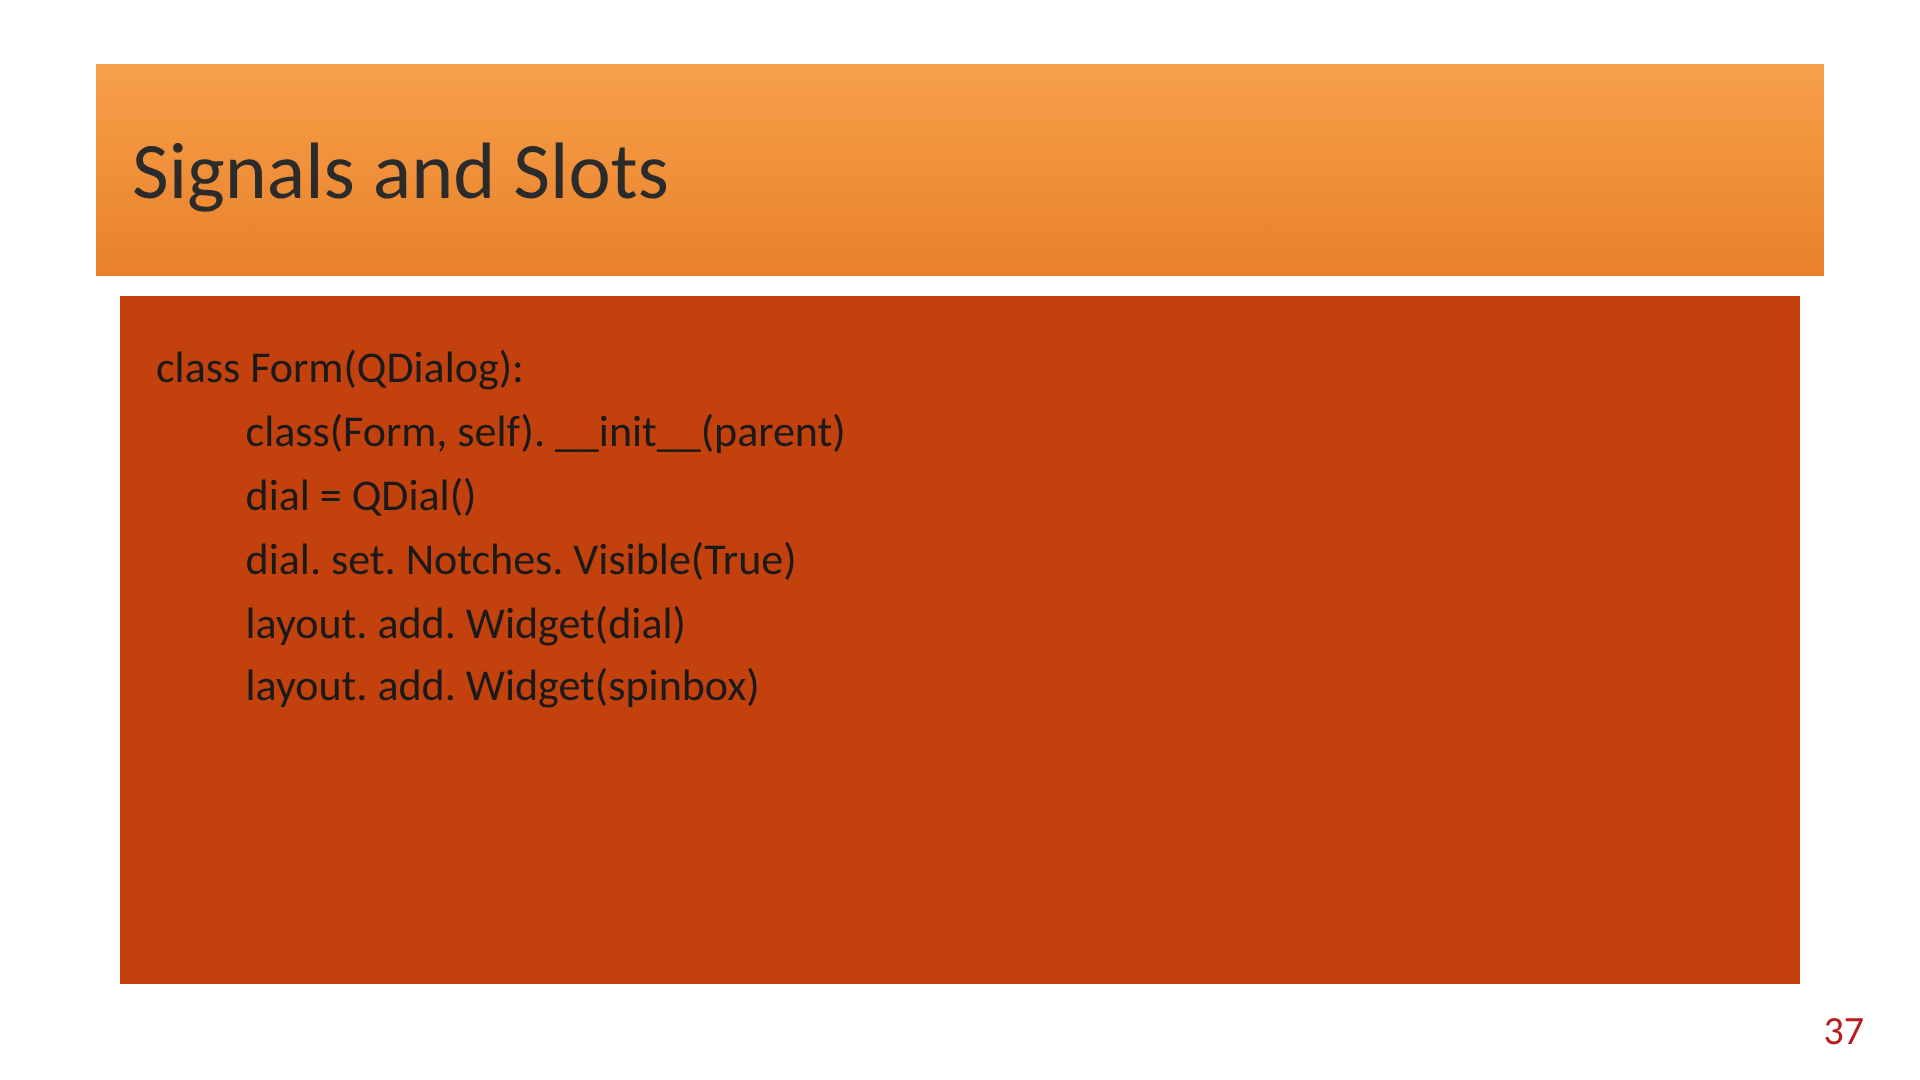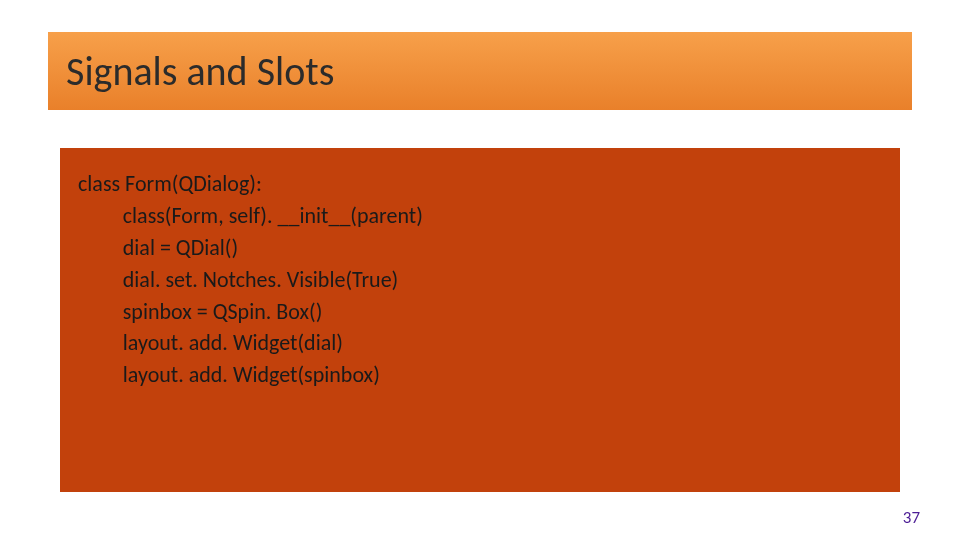--- a/index.html
+++ b/index.html
@@ -8,21 +8,21 @@
     height: 540px;
     background: #ffffff;
     font-family: Calibri, "Segoe UI", Arial, sans-serif;
     position: relative;
   }
   .header-bar {
     position: absolute;
     top: 32px;
     left: 48px;
     right: 48px;
-    height: 78px;
+    height: 106px;
     background: linear-gradient(to bottom, #f7a04a 0%, #e9802a 100%);
     display: flex;
     align-items: center;
     padding-left: 18px;
   }
   .header-title {
     font-size: 40px;
     font-weight: 400;
     color: #2b2b2b;
   }
@@ -36,36 +36,35 @@
     padding: 20px 20px 20px 18px;
   }
   .code-line {
     font-size: 22px;
     line-height: 1.45;
     color: #1a1a1a;
     white-space: pre;
   }
   .page-number {
     position: absolute;
-    right: 40px;
+    right: 28px;
     bottom: 12px;
-    font-size: 17px;
-    color: #4c1d95;
+    font-size: 20px;
+    color: #b91c1c;
   }
 </style>
 </head>
 <body>
 
 <div class="header-bar">
   <div class="header-title">Signals and Slots</div>
 </div>
 
 <div class="content-box">
   <div class="code-line">class Form(QDialog):</div>
   <div class="code-line">         class(Form, self). __init__(parent)</div>
   <div class="code-line">         dial = QDial()</div>
   <div class="code-line">         dial. set. Notches. Visible(True)</div>
-  <div class="code-line">         spinbox = QSpin. Box()</div>
   <div class="code-line">         layout. add. Widget(dial)</div>
   <div class="code-line">         layout. add. Widget(spinbox)</div>
 </div>
 
 <div class="page-number">37</div>
 
 </body></html>

